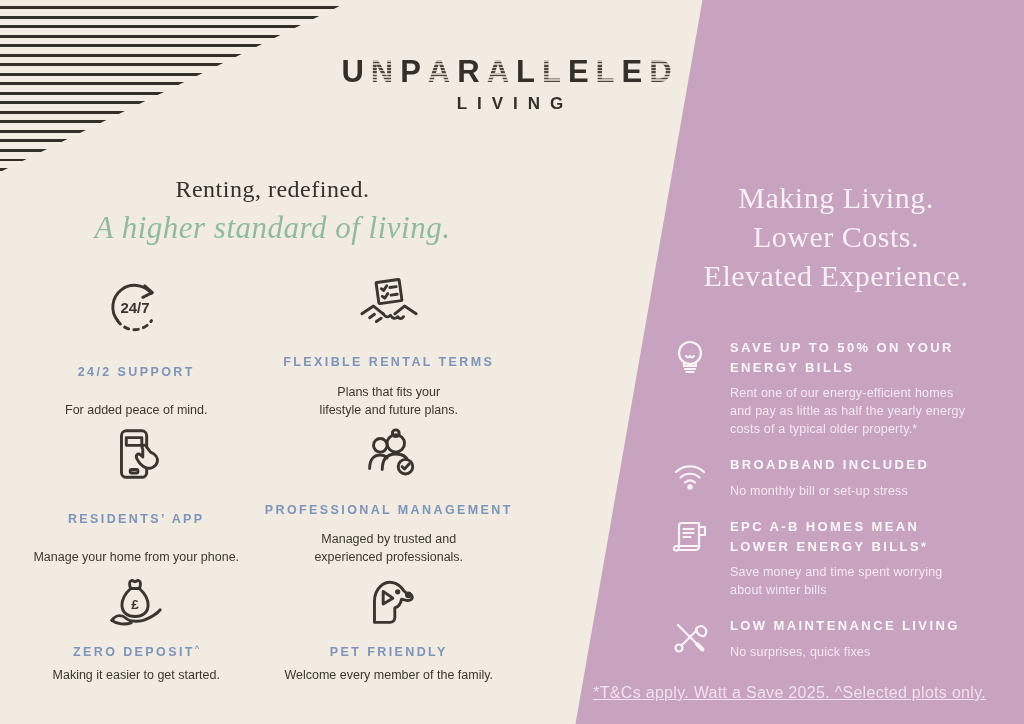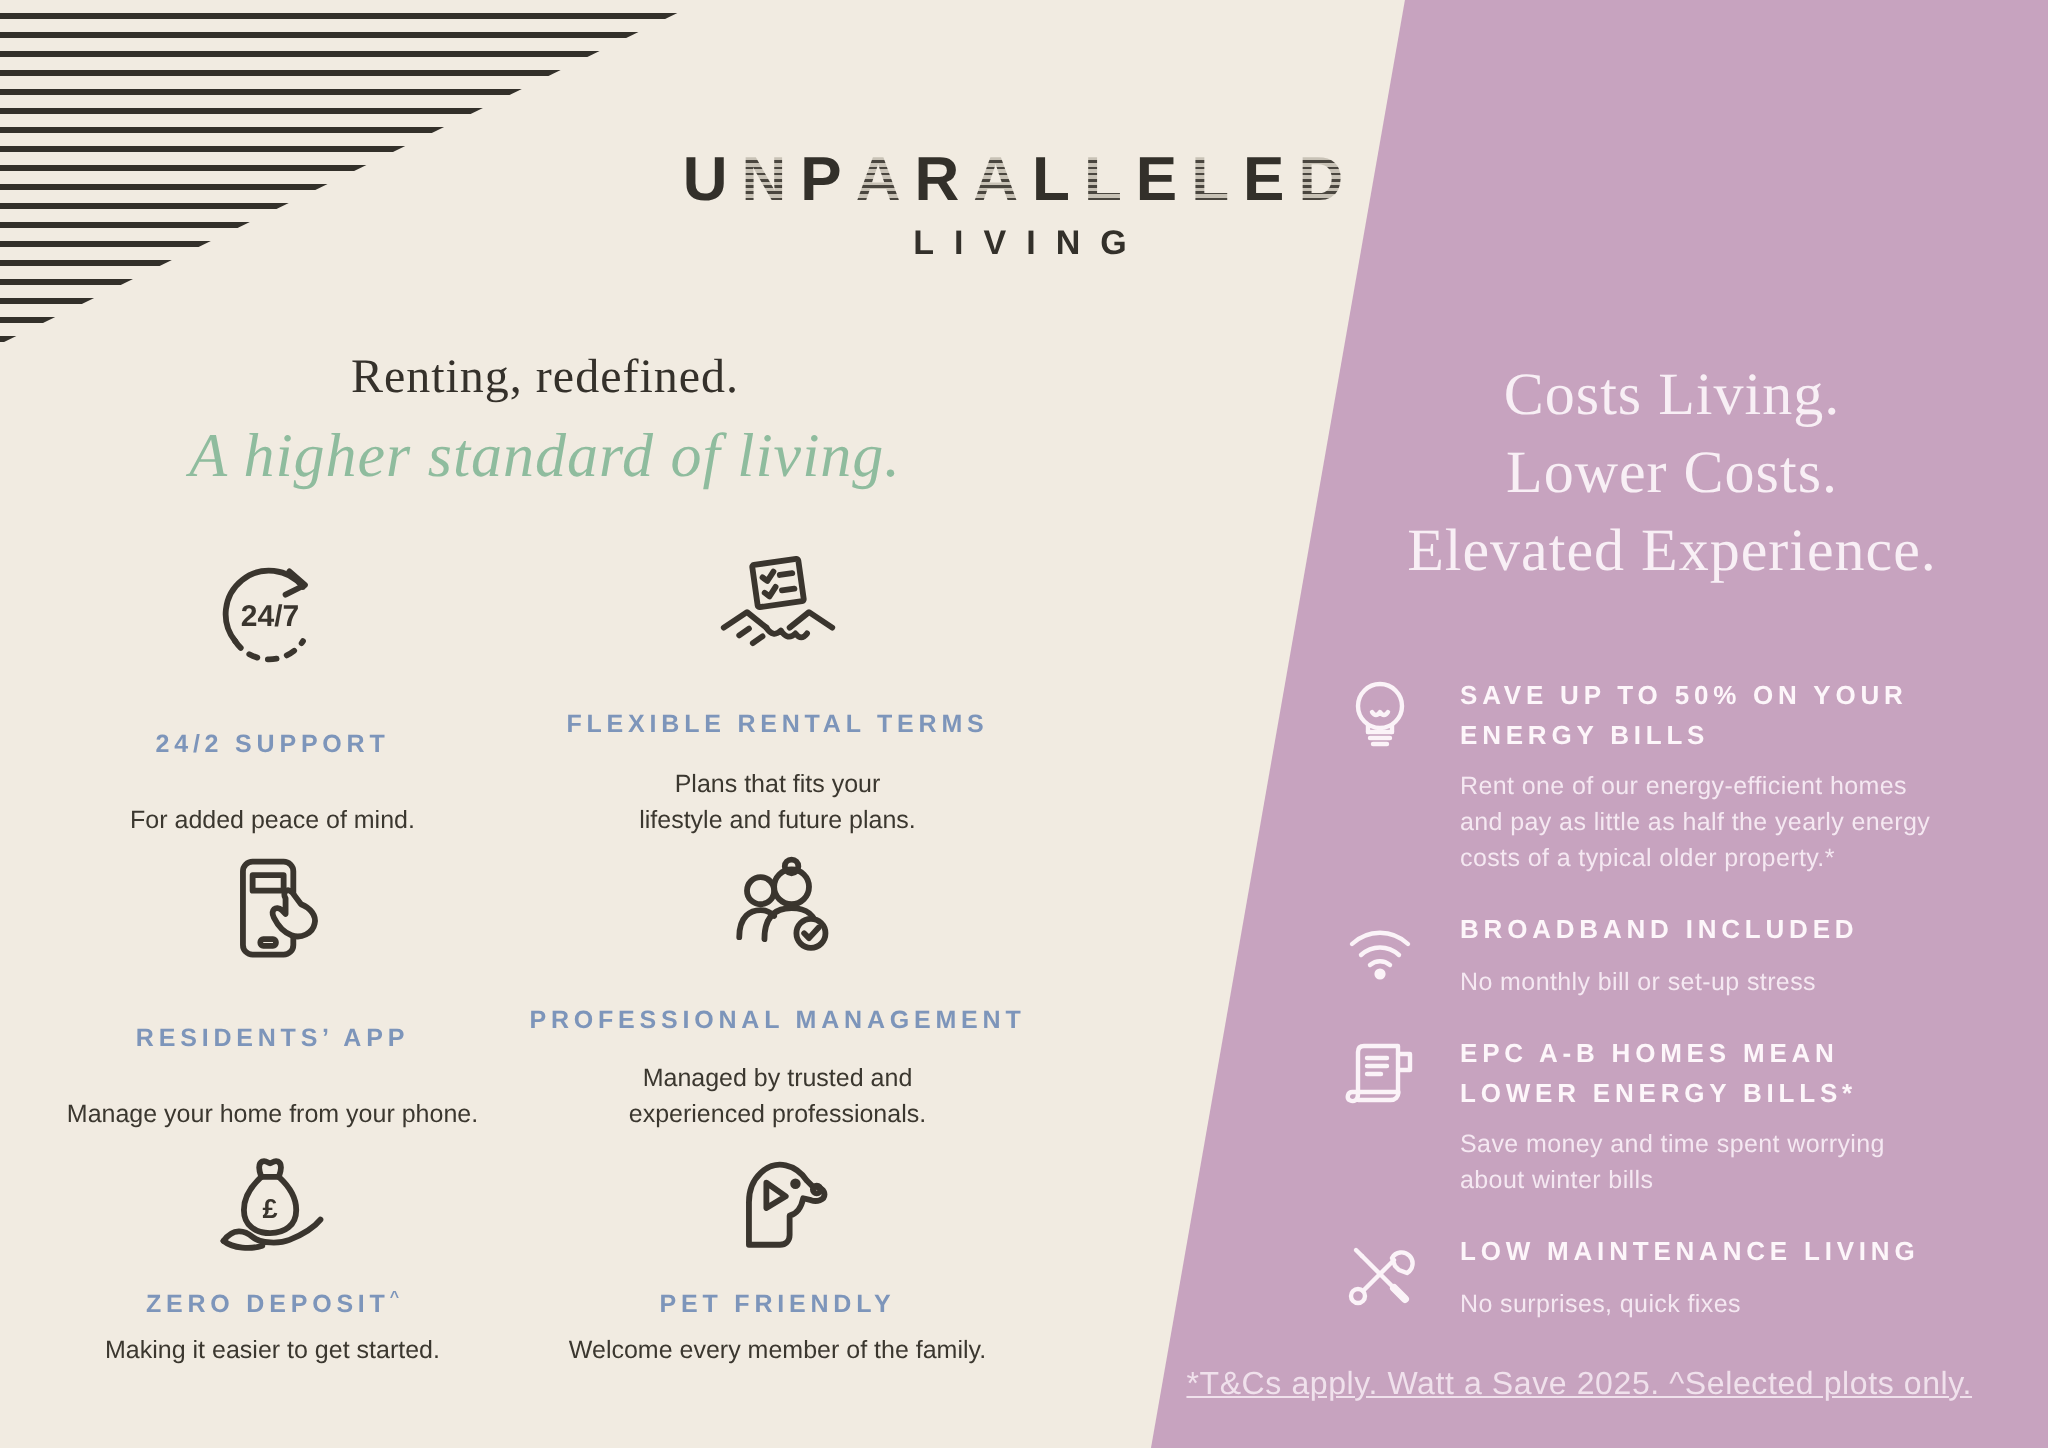--- a/index.html
+++ b/index.html
@@ -12,21 +12,21 @@
     position:absolute;left:0;top:0;width:352px;height:172px;
     background:repeating-linear-gradient(to bottom,transparent 0 6.5px,#33302a 6.5px 9.5px);
     clip-path:polygon(0 0,100% 0,0 100%);
   }
   
   .panel{
     position:absolute;inset:0;background:#c7a3bf;
     clip-path:polygon(68.6% 0,100% 0,100% 100%,56.2% 100%);
   }
   
-  .logo{position:absolute;left:0;top:74px;width:1020px;text-align:center;}
+  .logo{position:absolute;left:0;top:56px;width:1020px;text-align:center;}
   .wordmark{font-size:31px;font-weight:bold;letter-spacing:7px;color:#33302a;line-height:1;}
   .wordmark .lt{display:inline-block;}
   .wordmark .hatch{color:#8f8b83;}
   @supports ((-webkit-background-clip:text) or (background-clip:text)){
     .wordmark .hatch{
       background:repeating-linear-gradient(180deg,#4a463f 0 1.3px,#c8c2b6 1.3px 3.1px);
       -webkit-background-clip:text;background-clip:text;color:transparent;
     }
   }
   .logo-sub{margin-top:7px;font-size:17px;font-weight:bold;letter-spacing:10px;color:#33302a;text-indent:10px;}
@@ -169,21 +169,21 @@
           <circle cx="52" cy="23.5" r="2"></circle>
         </svg>
       </div>
       <div class="feat-title"><span>PET FRIENDLY</span></div>
       <div class="feat-desc multiline">Welcome every member of the family.</div>
     </div>
 
   </div>
 
   <div class="right-head">
-    <div>Costs Living.</div>
+    <div>Making Living.</div>
     <div>Lower Costs.</div>
     <div>Elevated Experience.</div>
   </div>
 
   <div class="right-feats">
 
     <div class="rfeat">
       <div class="ricon-box">
         <svg class="ricon" viewBox="0 0 40 40" width="40" height="40">
           <circle cx="20" cy="14" r="11"></circle>

